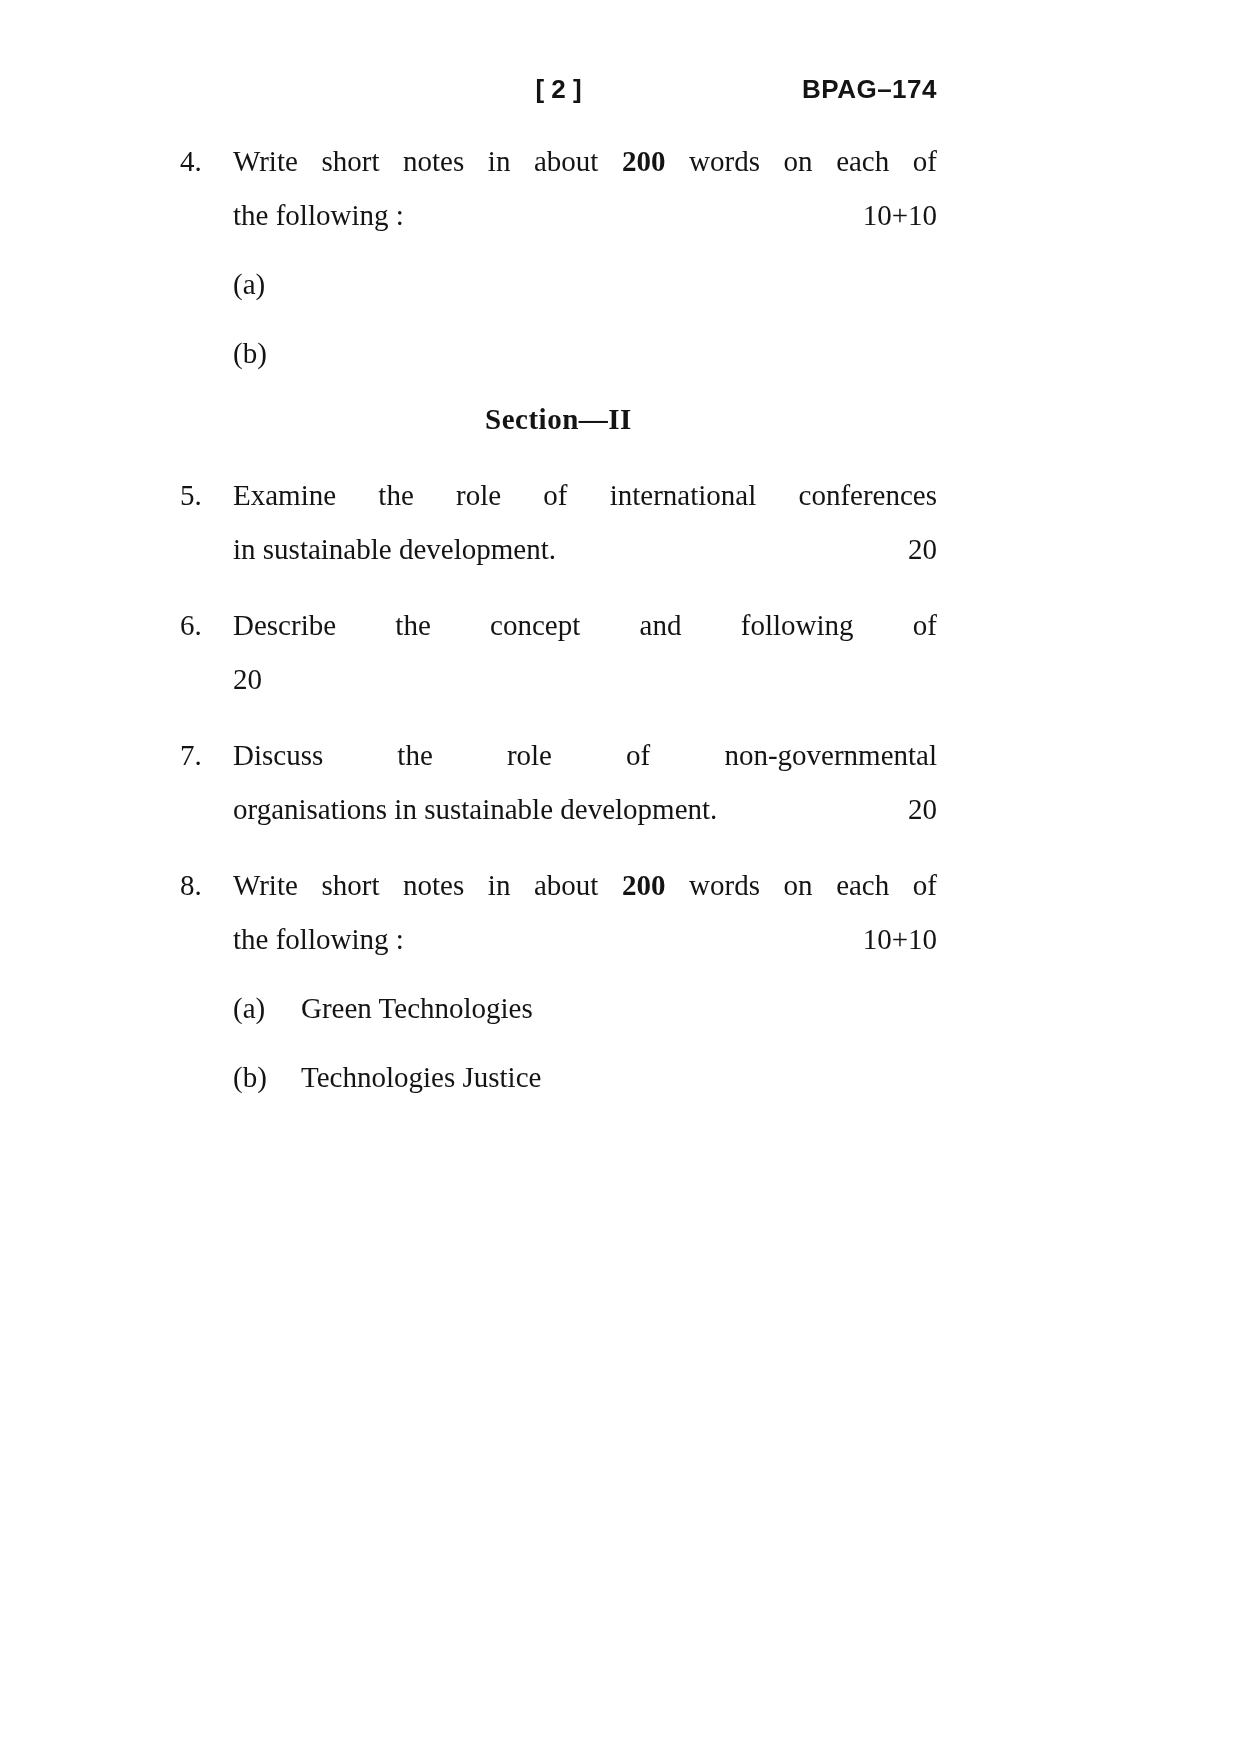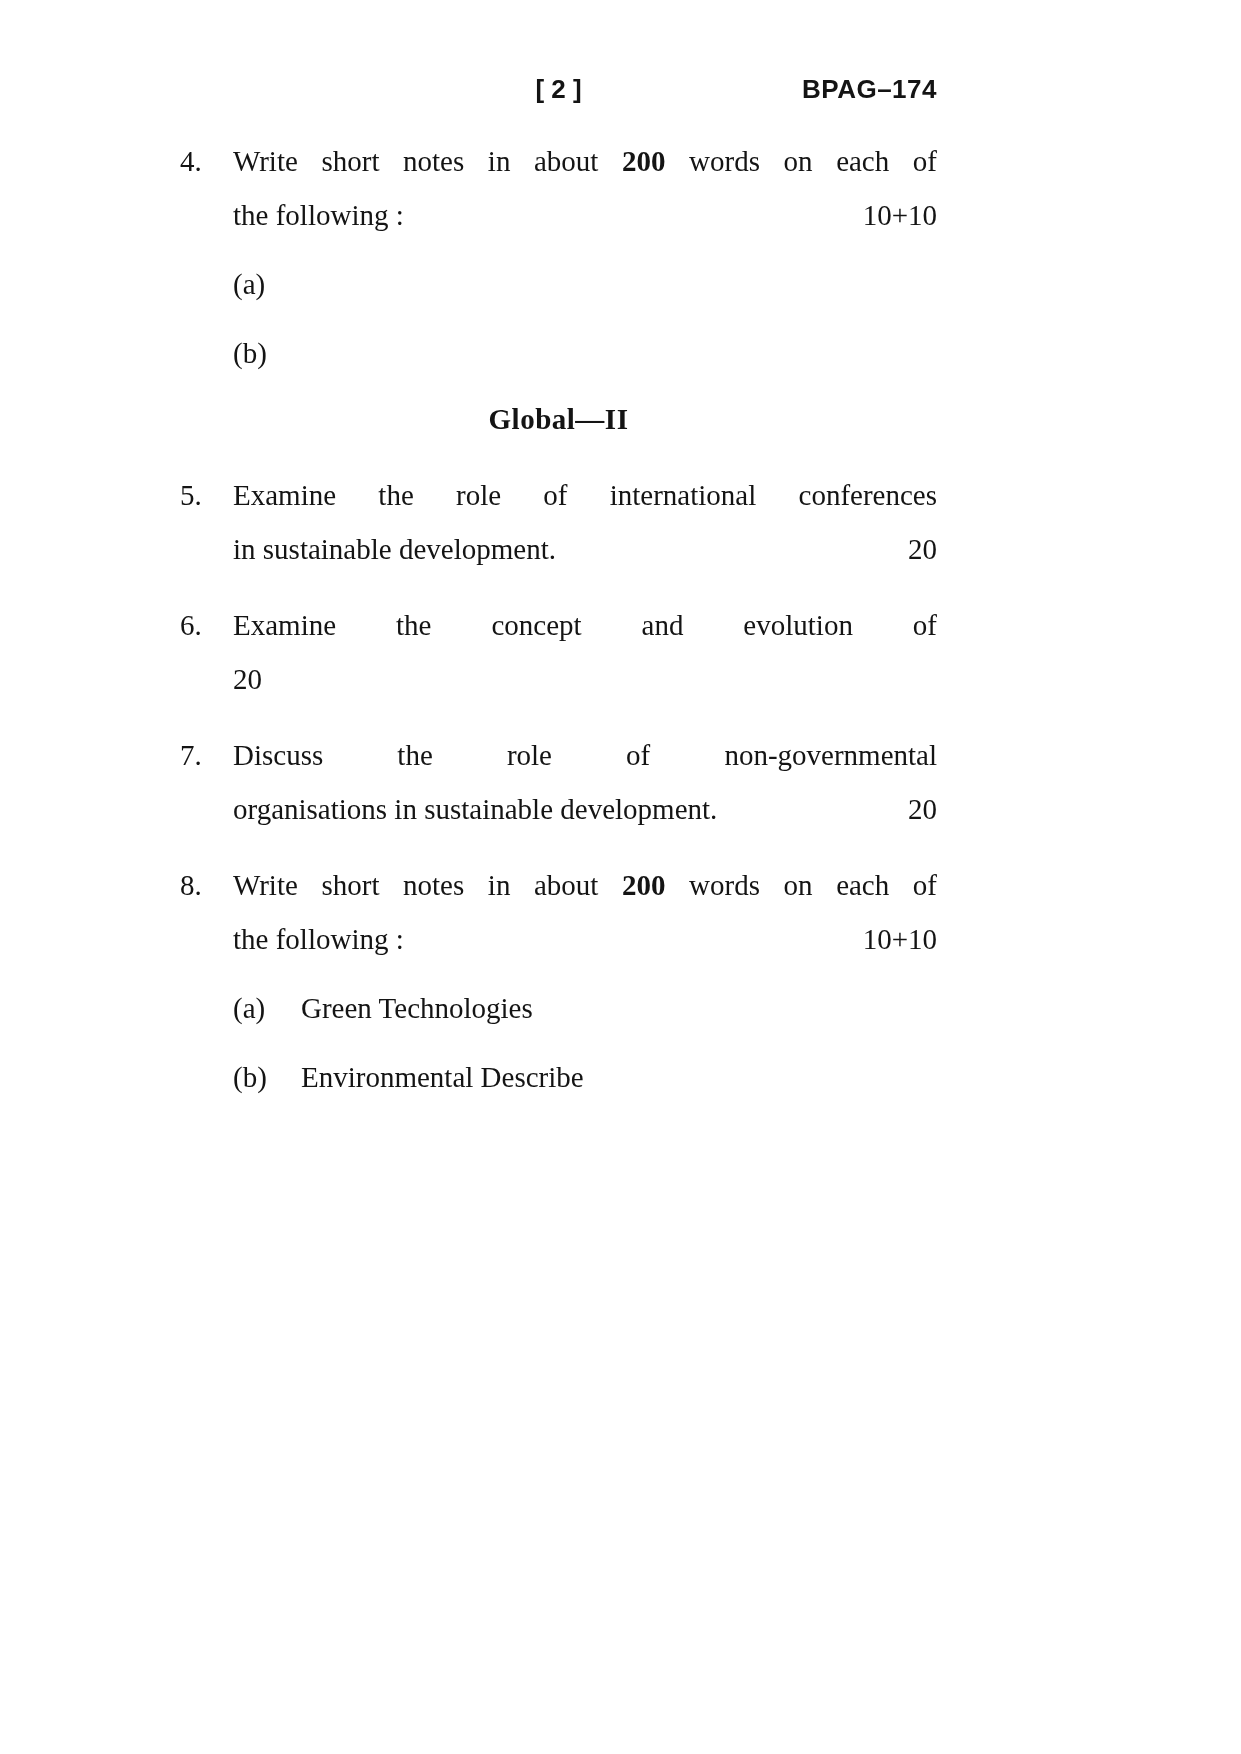--- a/index.html
+++ b/index.html
@@ -101,37 +101,37 @@
             <div class="subitem">
               <span class="silabel">(a)</span>
             </div>
             <div class="subitem">
               <span class="silabel">(b)</span>
             </div>
           </div>
         </div>
       </div>
 
-    <h2 class="section-heading">Global—II</h2>
+    <h2 class="section-heading">Section—II</h2>
 
     <div id="sec2">
         <div class="question">
           <div class="qnum">5.</div>
           <div class="qbody">
             <div class="qline just"><span>Examine the role of international conferences</span></div>
             <div class="qline lastline">
               <span><span>in sustainable development.</span></span>
               <span class="marks">20</span>
             </div>
           </div>
         </div>
         <div class="question">
           <div class="qnum">6.</div>
           <div class="qbody">
-            <div class="qline just"><span>Examine the concept and evolution of</span></div>
+            <div class="qline just"><span>Describe the concept and following of</span></div>
             <div class="qline lastline">
               <span class="marks">20</span>
             </div>
           </div>
         </div>
         <div class="question">
           <div class="qnum">7.</div>
           <div class="qbody">
             <div class="qline just"><span>Discuss the role of non-governmental</span></div>
             <div class="qline lastline">
@@ -147,20 +147,20 @@
             <div class="qline lastline">
               <span><span>the following :</span></span>
               <span class="marks">10+10</span>
             </div>
             <div class="subitem">
               <span class="silabel">(a)</span>
               <span>Green Technologies</span>
             </div>
             <div class="subitem">
               <span class="silabel">(b)</span>
-              <span>Environmental Describe</span>
+              <span>Technologies Justice</span>
             </div>
           </div>
         </div>
       </div>
 
   </div>
 </div>
 
 </body></html>

